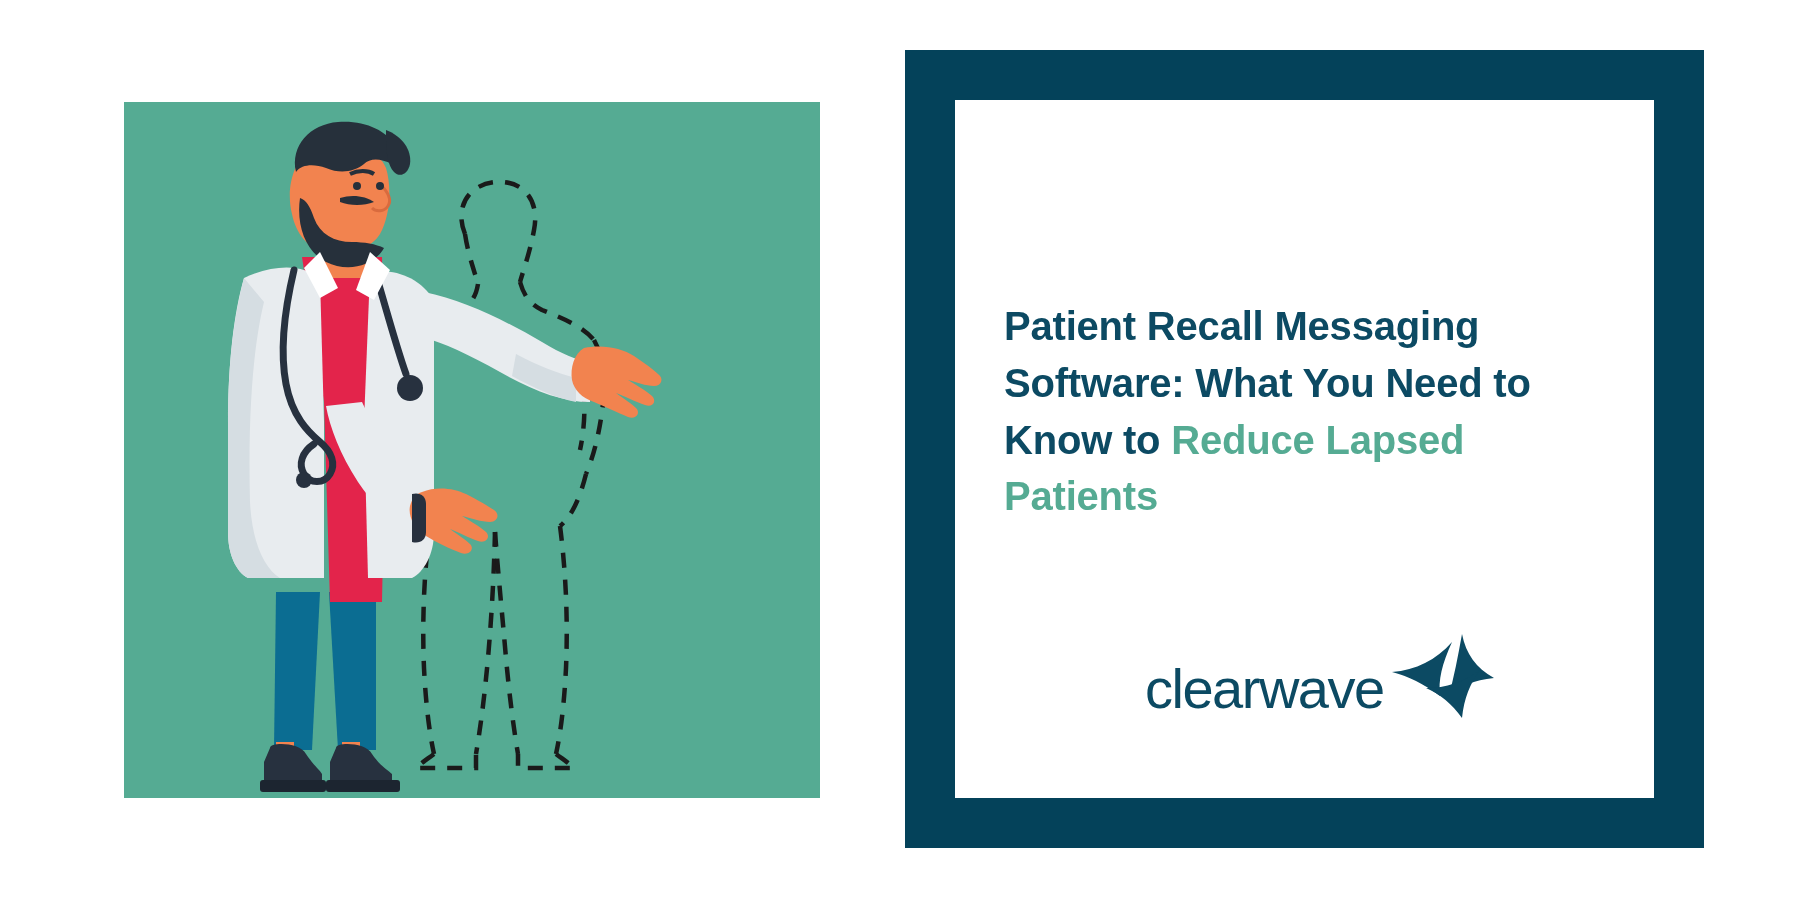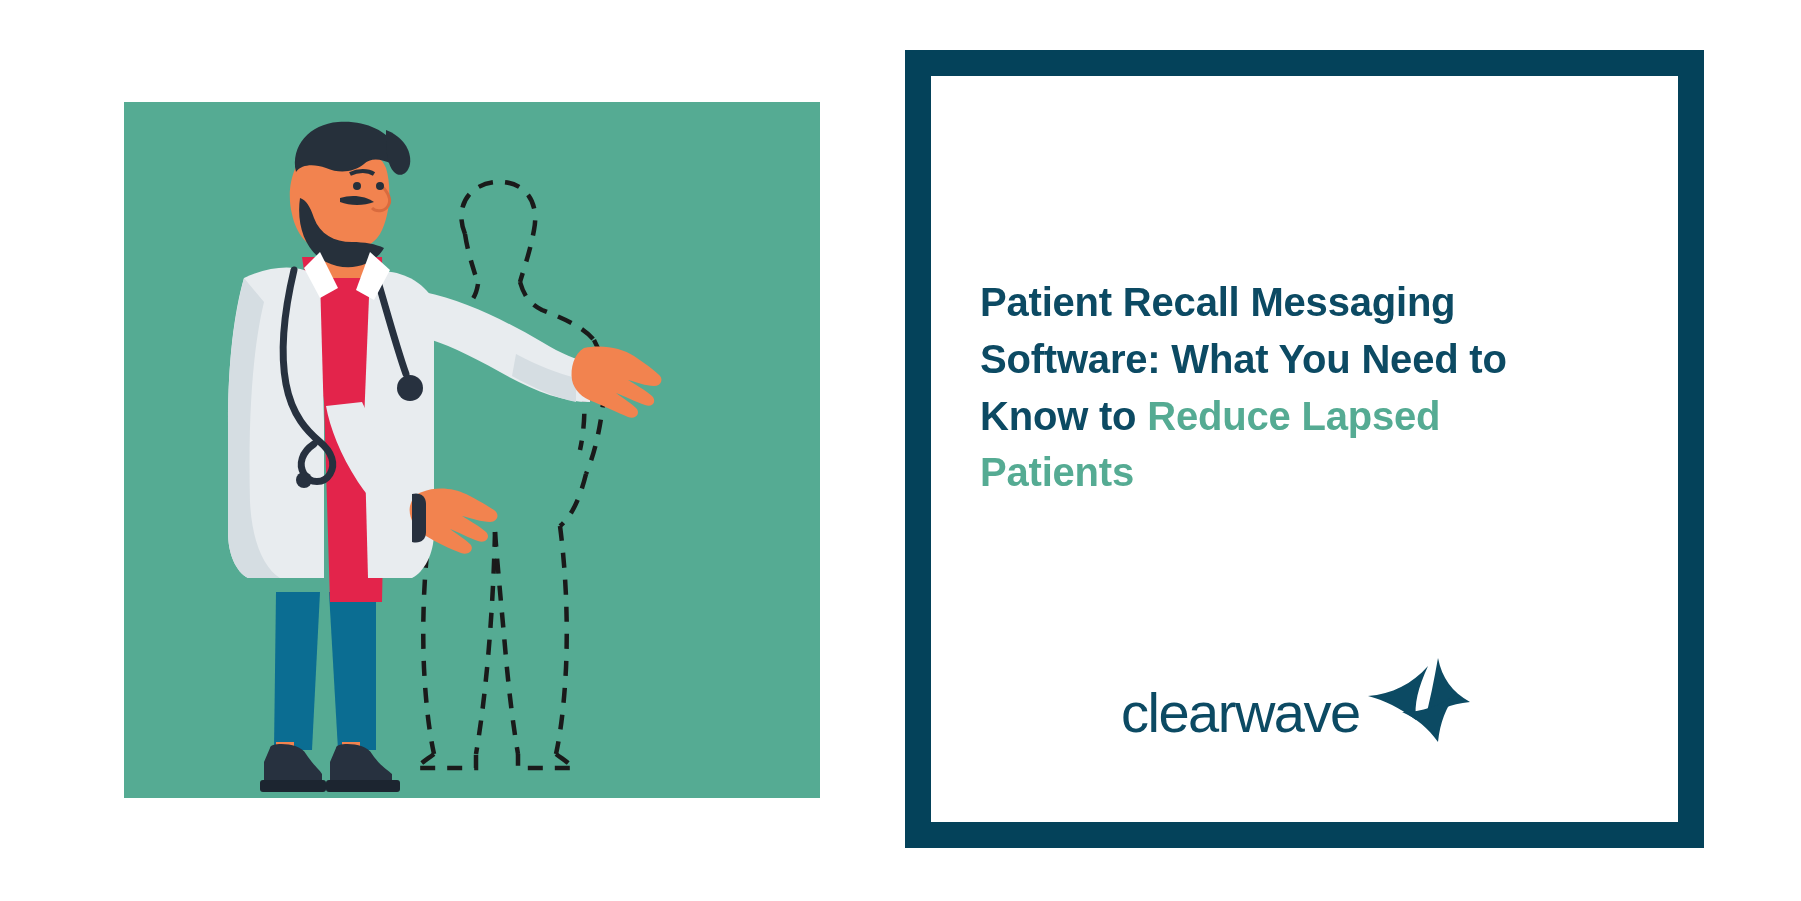--- a/index.html
+++ b/index.html
@@ -14,21 +14,21 @@
   .art-panel{
     position:absolute;left:124px;top:102px;width:696px;height:696px;
     background:#55AB93;overflow:hidden;
   }
   .art-svg{display:block;width:100%;height:100%;}
 
   
   .card-frame{
     position:absolute;left:905px;top:50px;width:799px;height:798px;
     background:#04425A;
-    box-sizing:border-box;padding:26px;
+    box-sizing:border-box;padding:50px;
   }
   .card-inner{
     width:100%;height:100%;background:#ffffff;
     position:relative;box-sizing:border-box;
   }
   .headline{
     position:absolute;left:49px;top:198px;width:610px;
     margin:0;
     font-size:40px;line-height:1.42;font-weight:700;
     letter-spacing:-0.2px;

